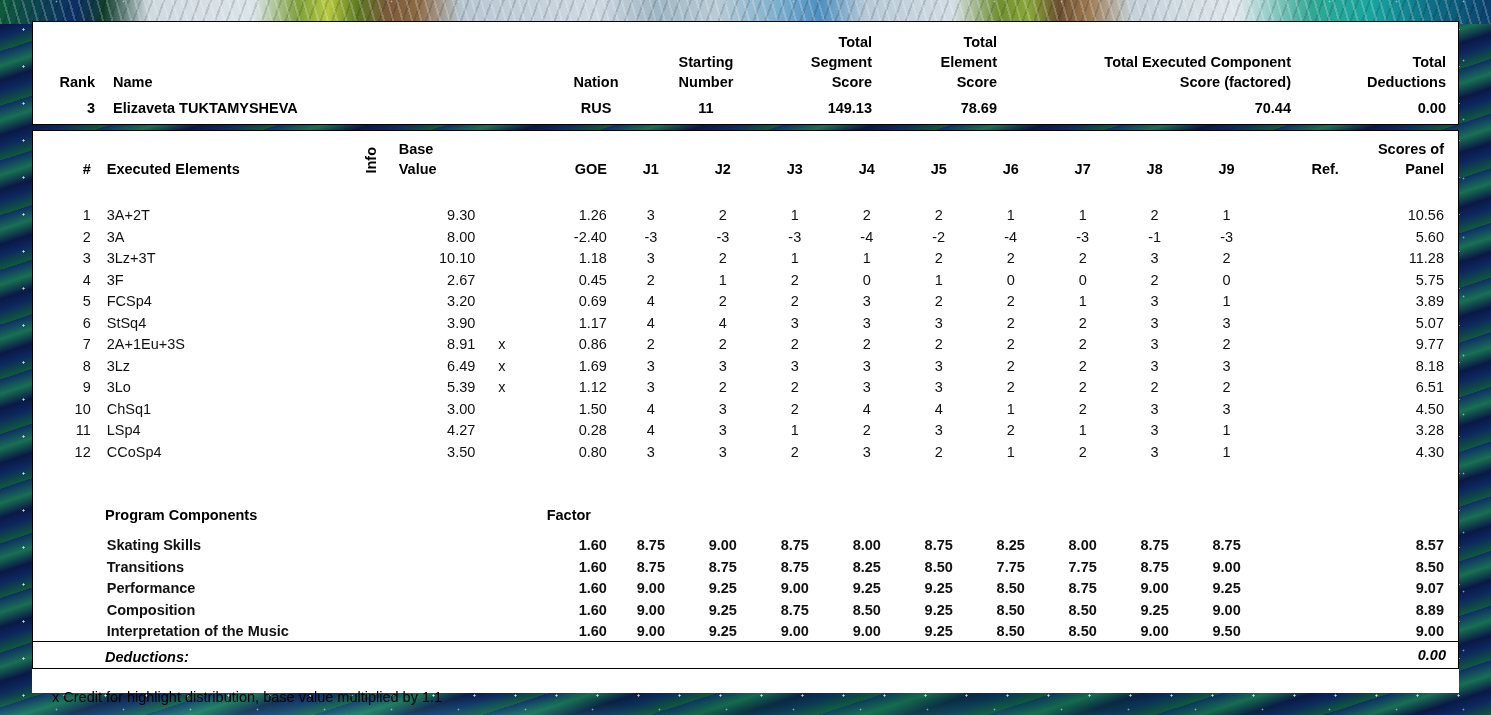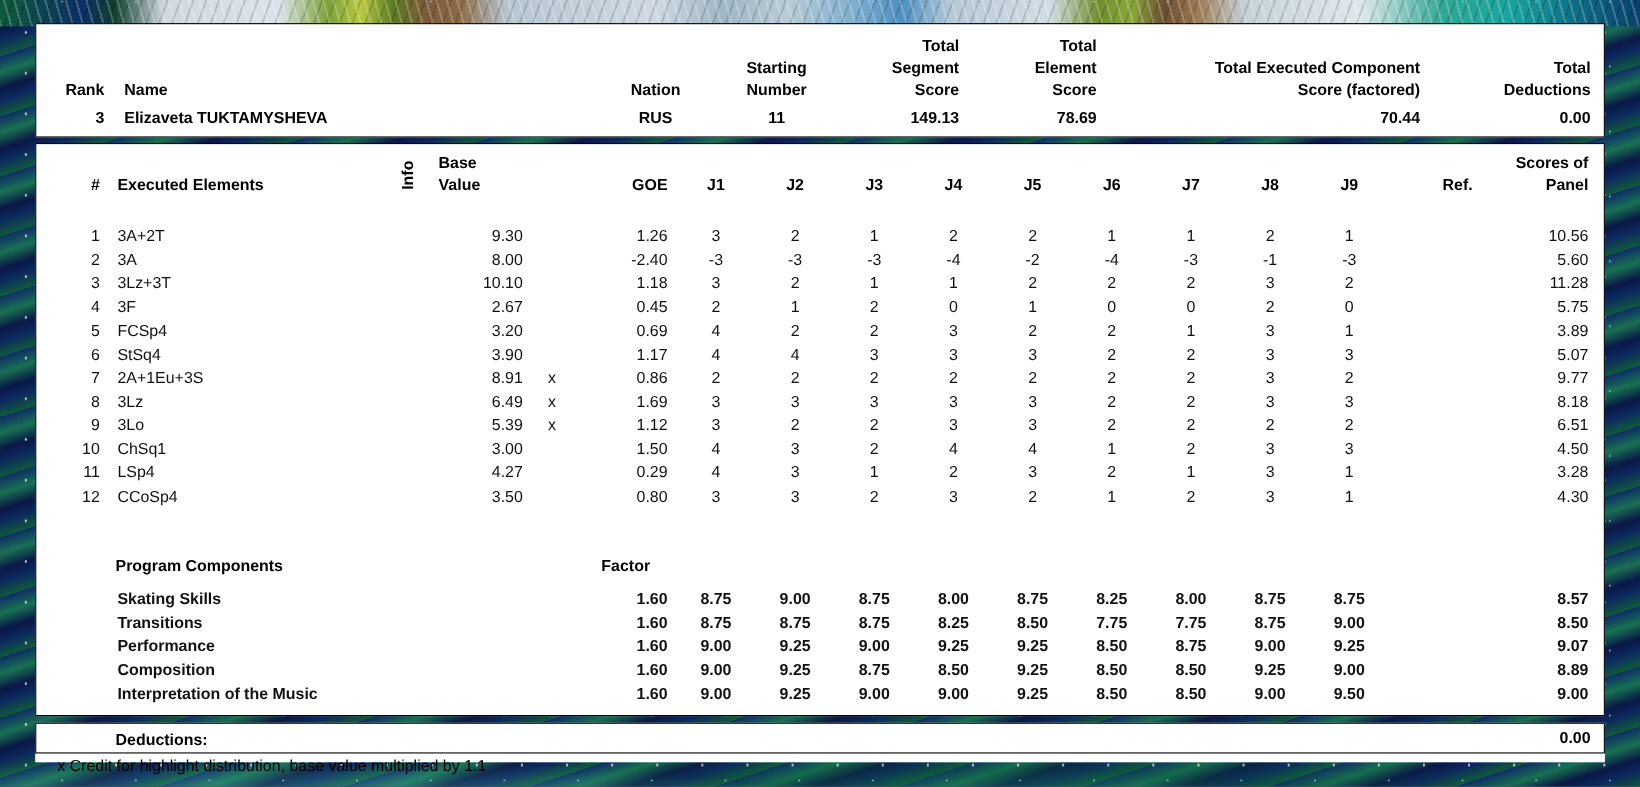--- a/index.html
+++ b/index.html
@@ -73,21 +73,21 @@
     width: 1427px; height: 667px;
   }
   .box {
     background: #ffffff;
     border: 1.5px solid #000;
     position: absolute;
     left: 0; right: 0;
   }
   #box-top    { top: 0px;   height: 104px; }
   #box-main   { top: 109px; height: 521px; }
-  #box-ded    { top: 636px; height: 28px; }
+  #box-ded    { top: 620px; height: 28px; font-style: italic; }
 
   table { border-collapse: collapse; width: 100%; table-layout: fixed; }
   td, th { padding: 0; margin: 0; vertical-align: bottom; }
 
   
   .hdr { font-weight: bold; font-size: 14.5px; line-height: 20px; color: #000; }
   .val { font-size: 14.5px; line-height: 21.5px; color: #111; }
   .valb { font-size: 14.5px; line-height: 21.5px; color: #000; font-weight: bold; }
   .r { text-align: right; }
   .c { text-align: center; }
@@ -467,21 +467,21 @@
             <td class="val c">3</td>
             <td class="val r" style="padding-right:6px"></td>
             <td class="val r" style="padding-right:14px">4.50</td>
           </tr>
           <tr>
             <td class="val r" style="padding-right:6px">11</td>
             <td class="val l" style="padding-left:10px">LSp4</td>
             <td class="val c" style=""></td>
             <td class="val r" style="padding-right:8px">4.27</td>
             <td class="val c" style=""></td>
-            <td class="val r" style="padding-right:8px">0.29</td>
+            <td class="val r" style="padding-right:8px">0.28</td>
             <td class="val c">4</td>
             <td class="val c">3</td>
             <td class="val c">1</td>
             <td class="val c">2</td>
             <td class="val c">3</td>
             <td class="val c">2</td>
             <td class="val c">1</td>
             <td class="val c">3</td>
             <td class="val c">1</td>
             <td class="val r" style="padding-right:6px"></td>

